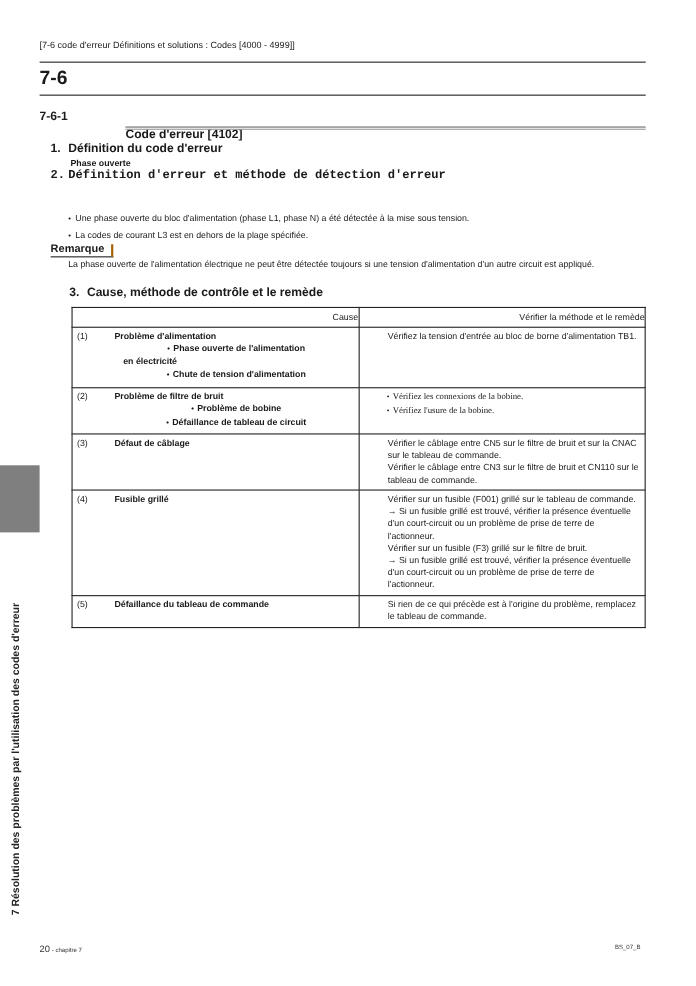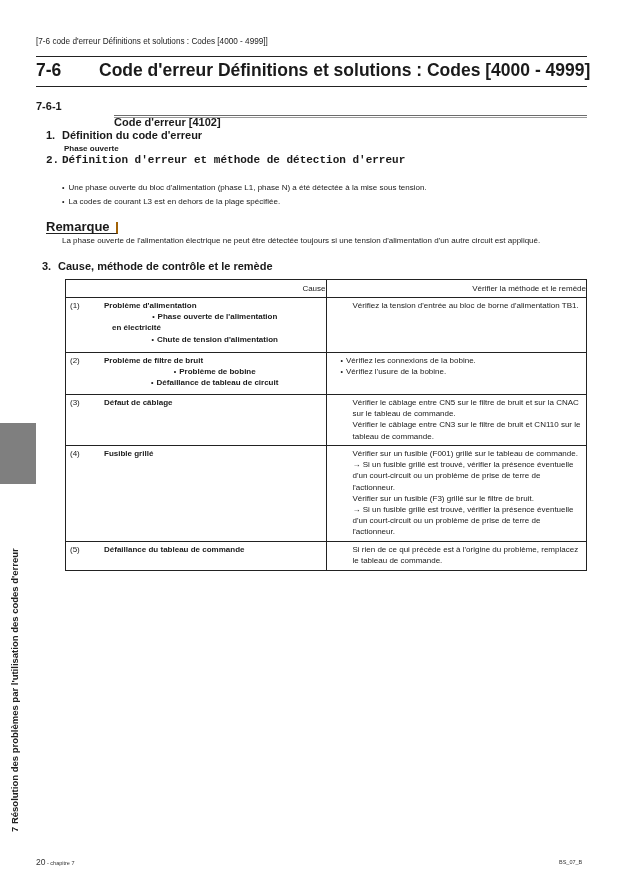--- a/index.html
+++ b/index.html
@@ -18,61 +18,60 @@
   #h2 { left: 36px; top: 100px; width: 551px; height: 20px; font-size: 11px; font-weight: bold; }
   #h2 .num { position: absolute; left: 0; top: 0; }
   #h2 .title { position: absolute; left: 78px; top: 16px; }
   #h2-rule { left: 114px; top: 115px; width: 473px; height: 3px; border-top: 1.4px solid #6b6b6b; border-bottom: 1px solid #9a9a9a; box-sizing: border-box; }
 
   .sec-head { font-size: 11px; font-weight: bold; white-space: nowrap; }
   .sec-head .n { display: inline-block; width: 16px; }
   #s1 { left: 46px; top: 129px; }
   #s1-sub { left: 64px; top: 144px; font-size: 8px; font-weight: bold; }
   #s2 { left: 46px; top: 154px; font-family: Liberation Mono, monospace; }
-  .bullets { left: 62px; font-size: 8px; line-height: 13.5px; }
+  .bullets { left: 62px; font-size: 8px; line-height: 13.5px; margin-top: 11px; }
   #s2-bullets { top: 181px; }
   .bullets div::before { content: "\2022"; margin-right: 4px; font-size: 7px; }
-  #remark-label { left: 46px; top: 222px; font-size: 13px; font-weight: bold; padding: 0 6px 1px 0; border-right: 2px solid #a16207; border-bottom: 1px solid #222; line-height: 10px; }
+  #remark-label { left: 46px; top: 222px; font-size: 10px; font-weight: bold; padding: 0 6px 1px 0; border-right: 2px solid #a16207; border-bottom: 1px solid #222; line-height: 10px; }
   #remark-text { left: 62px; top: 236px; font-size: 8px; }
-  #s3 { left: 42px; top: 260px; }
+  #s3 { left: 63px; top: 260px; }
 
   #cause-table {
     left: 65px; top: 279px; width: 522px; border-collapse: collapse;
     font-size: 8px; line-height: 11.2px; table-layout: fixed;
   }
   #cause-table th, #cause-table td { border: 1px solid #222; vertical-align: top; padding: 0; }
   #cause-table th { font-weight: normal; height: 17px; vertical-align: middle; text-align: right; }
   #cause-table td.cause { width: 217px; }
   .cell-inner { display: flex; padding: 2px 4px 3px 4px; }
   .cell-inner .idx { width: 34px; flex: none; }
   .cell-inner .body { flex: 1; font-weight: bold; }
   .sub-bullet { padding-left: 4px; text-align: center; }
   .sub-bullet::before { content: "\2022"; margin-right: 3px; font-size: 7px; }
   .sub-cont { padding-left: 8px; }
   td.check .ci { padding: 2px 2px 3px 26px; }
-  td.check .ci.bul { padding-left: 14px; }
+  td.check .ci.bul { padding-left: 25px; font-family: Liberation Serif, serif; }
   td.check .ci.bul div::before { content: "\2022"; margin-right: 3px; font-size: 7px; }
 
   #side-tab { left: 0; top: 423px; width: 36px; height: 61px; background: #7f7f7f; }
   #side-label {
     left: 9px; top: 832px; transform-origin: 0 0; transform: rotate(-90deg);
     font-size: 9.5px; font-weight: bold; white-space: nowrap; color: #222;
   }
   #footer-page { left: 36px; top: 857px; font-size: 8.5px; color: #333; }
   #footer-page .chap { font-size: 5.5px; }
   #footer-code { left: 559px; top: 859px; font-size: 5.5px; color: #333; }
 </style>
 </head>
 <body>
 
 <div id="breadcrumb" class="abs">[7-6 code d'erreur Définitions et solutions : Codes [4000 - 4999]]</div>
 <div id="h1-top-rule" class="abs"></div>
 <div id="h1" class="abs">
   <span class="num">7-6</span>
-  <span class="title">Code d'erreur Définitions et solutions : Codes [4000 - 4999]</span>
 </div>
 <div id="h1-bottom-rule" class="abs"></div>
 
 <div id="h2" class="abs">
   <span class="num">7-6-1</span>
   <span class="title">Code d'erreur [4102]</span>
 </div>
 <div id="h2-rule" class="abs"></div>
 
 <div id="s1" class="abs sec-head">

